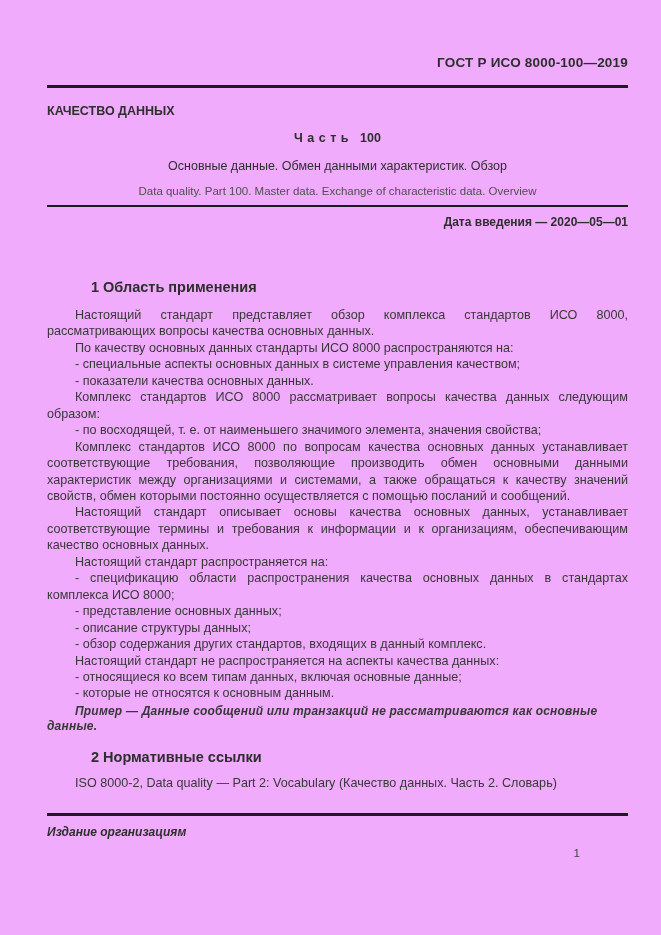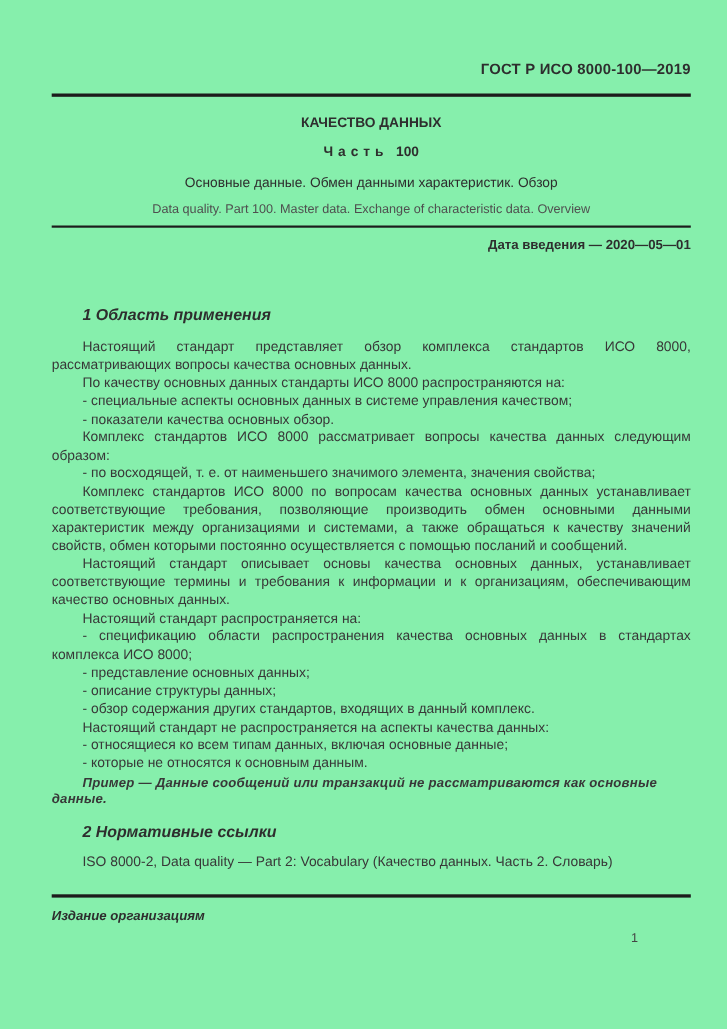--- a/index.html
+++ b/index.html
@@ -1,21 +1,21 @@
 <!DOCTYPE html>
 <html><head>
 <meta charset="utf-8">
 <style>
   * { box-sizing: border-box; }
   html, body { margin: 0; padding: 0; background: #ffffff; }
   .page {
     position: relative;
     width: 661px;
     height: 935px;
-    background: #86efac;
+    background: #f0abfc;
     font-family: "Liberation Sans", "DejaVu Sans", sans-serif;
     color: #353535;
     overflow: hidden;
   }
   .content {
     position: absolute;
     left: 47px;
     top: 0;
     width: 581px;
   }
@@ -39,21 +39,20 @@
     white-space: nowrap;
     color: #2e2e2e;
   }
   .rule-thick {
     margin-top: 14px;
     height: 3px;
     background: #1c1c1c;
   }
   .doc-title {
     margin-top: 16px;
-    text-align: center;
     font-weight: 700;
     font-size: 12.5px;
     line-height: 15px;
     color: #2e2e2e;
   }
   .doc-part {
     margin-top: 12px;
     text-align: center;
     font-weight: 700;
     font-size: 12.5px;
@@ -86,23 +85,22 @@
     text-align: right;
     font-weight: 700;
     font-size: 12px;
     line-height: 15px;
     color: #2e2e2e;
   }
   h2.section-heading {
     font-size: 14.5px;
     font-weight: 700;
     line-height: 18px;
-    margin: 0 0 11px 28px;
-    color: #2e2e2e;
-    font-style: italic;
+    margin: 0 0 11px 44px;
+    color: #2e2e2e;
   }
   h2.s1 { margin-top: 48px; }
   h2.s2 { margin-top: 14px; margin-bottom: 9px; }
   p.body {
     margin: 0;
     font-size: 12.6px;
     line-height: 16.45px;
     text-align: justify;
     text-indent: 28px;
     color: #383838;
@@ -163,21 +161,21 @@
 
     <div class="rule-thin"></div>
 
     <div class="effective-date">Дата введения — 2020—05—01</div>
 
     <h2 class="section-heading s1">1 Область применения</h2>
 
     <p class="body">Настоящий стандарт представляет обзор комплекса стандартов ИСО 8000, рассматривающих вопросы качества основных данных.</p>
     <p class="body">По качеству основных данных стандарты ИСО 8000 распространяются на:</p>
     <p class="body">- специальные аспекты основных данных в системе управления качеством;</p>
-    <p class="body">- показатели качества основных обзор.</p>
+    <p class="body">- показатели качества основных данных.</p>
     <p class="body">Комплекс стандартов ИСО 8000 рассматривает вопросы качества данных следующим образом:</p>
     <p class="body">- по восходящей, т. е. от наименьшего значимого элемента, значения свойства;</p>
     <p class="body">Комплекс стандартов ИСО 8000 по вопросам качества основных данных устанавливает соответствующие требования, позволяющие производить обмен основными данными характеристик между организациями и системами, а также обращаться к качеству значений свойств, обмен которыми постоянно осуществляется с помощью посланий и сообщений.</p>
     <p class="body">Настоящий стандарт описывает основы качества основных данных, устанавливает соответствующие термины и требования к информации и к организациям, обеспечивающим качество основных данных.</p>
     <p class="body">Настоящий стандарт распространяется на:</p>
     <p class="body">- спецификацию области распространения качества основных данных в стандартах комплекса ИСО 8000;</p>
     <p class="body">- представление основных данных;</p>
     <p class="body">- описание структуры данных;</p>
     <p class="body">- обзор содержания других стандартов, входящих в данный комплекс.</p>
     <p class="body">Настоящий стандарт не распространяется на аспекты качества данных:</p>

